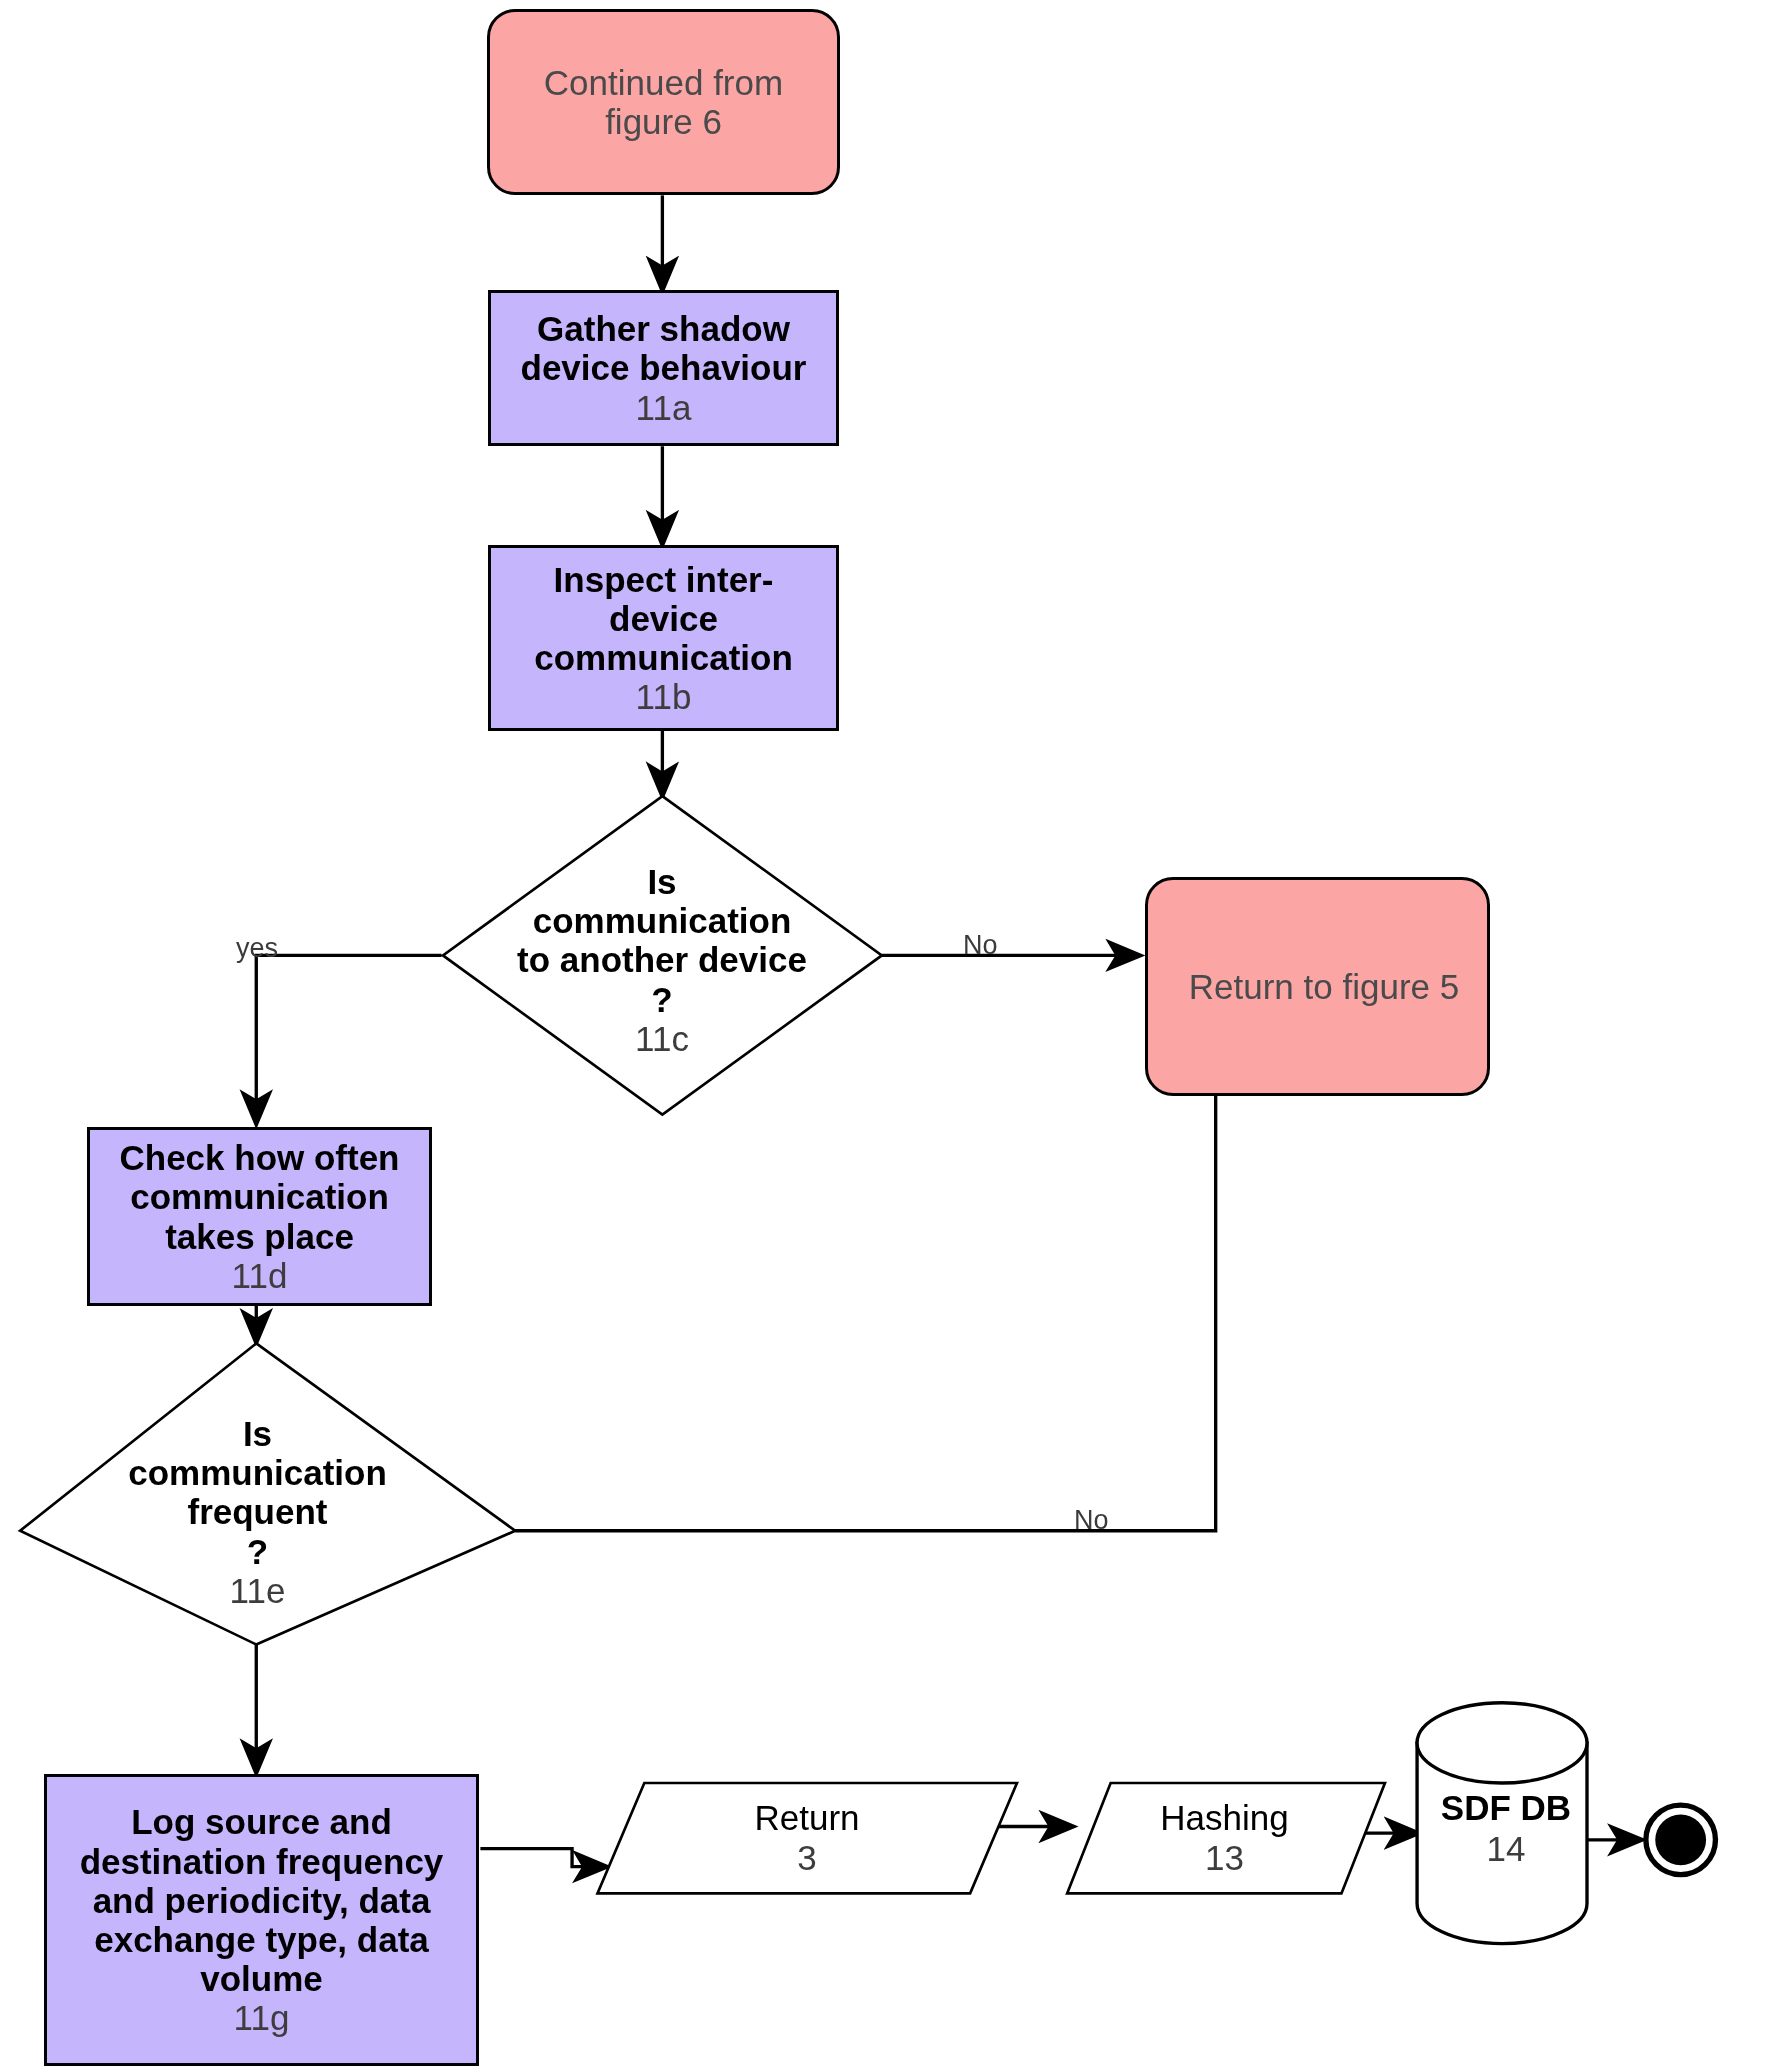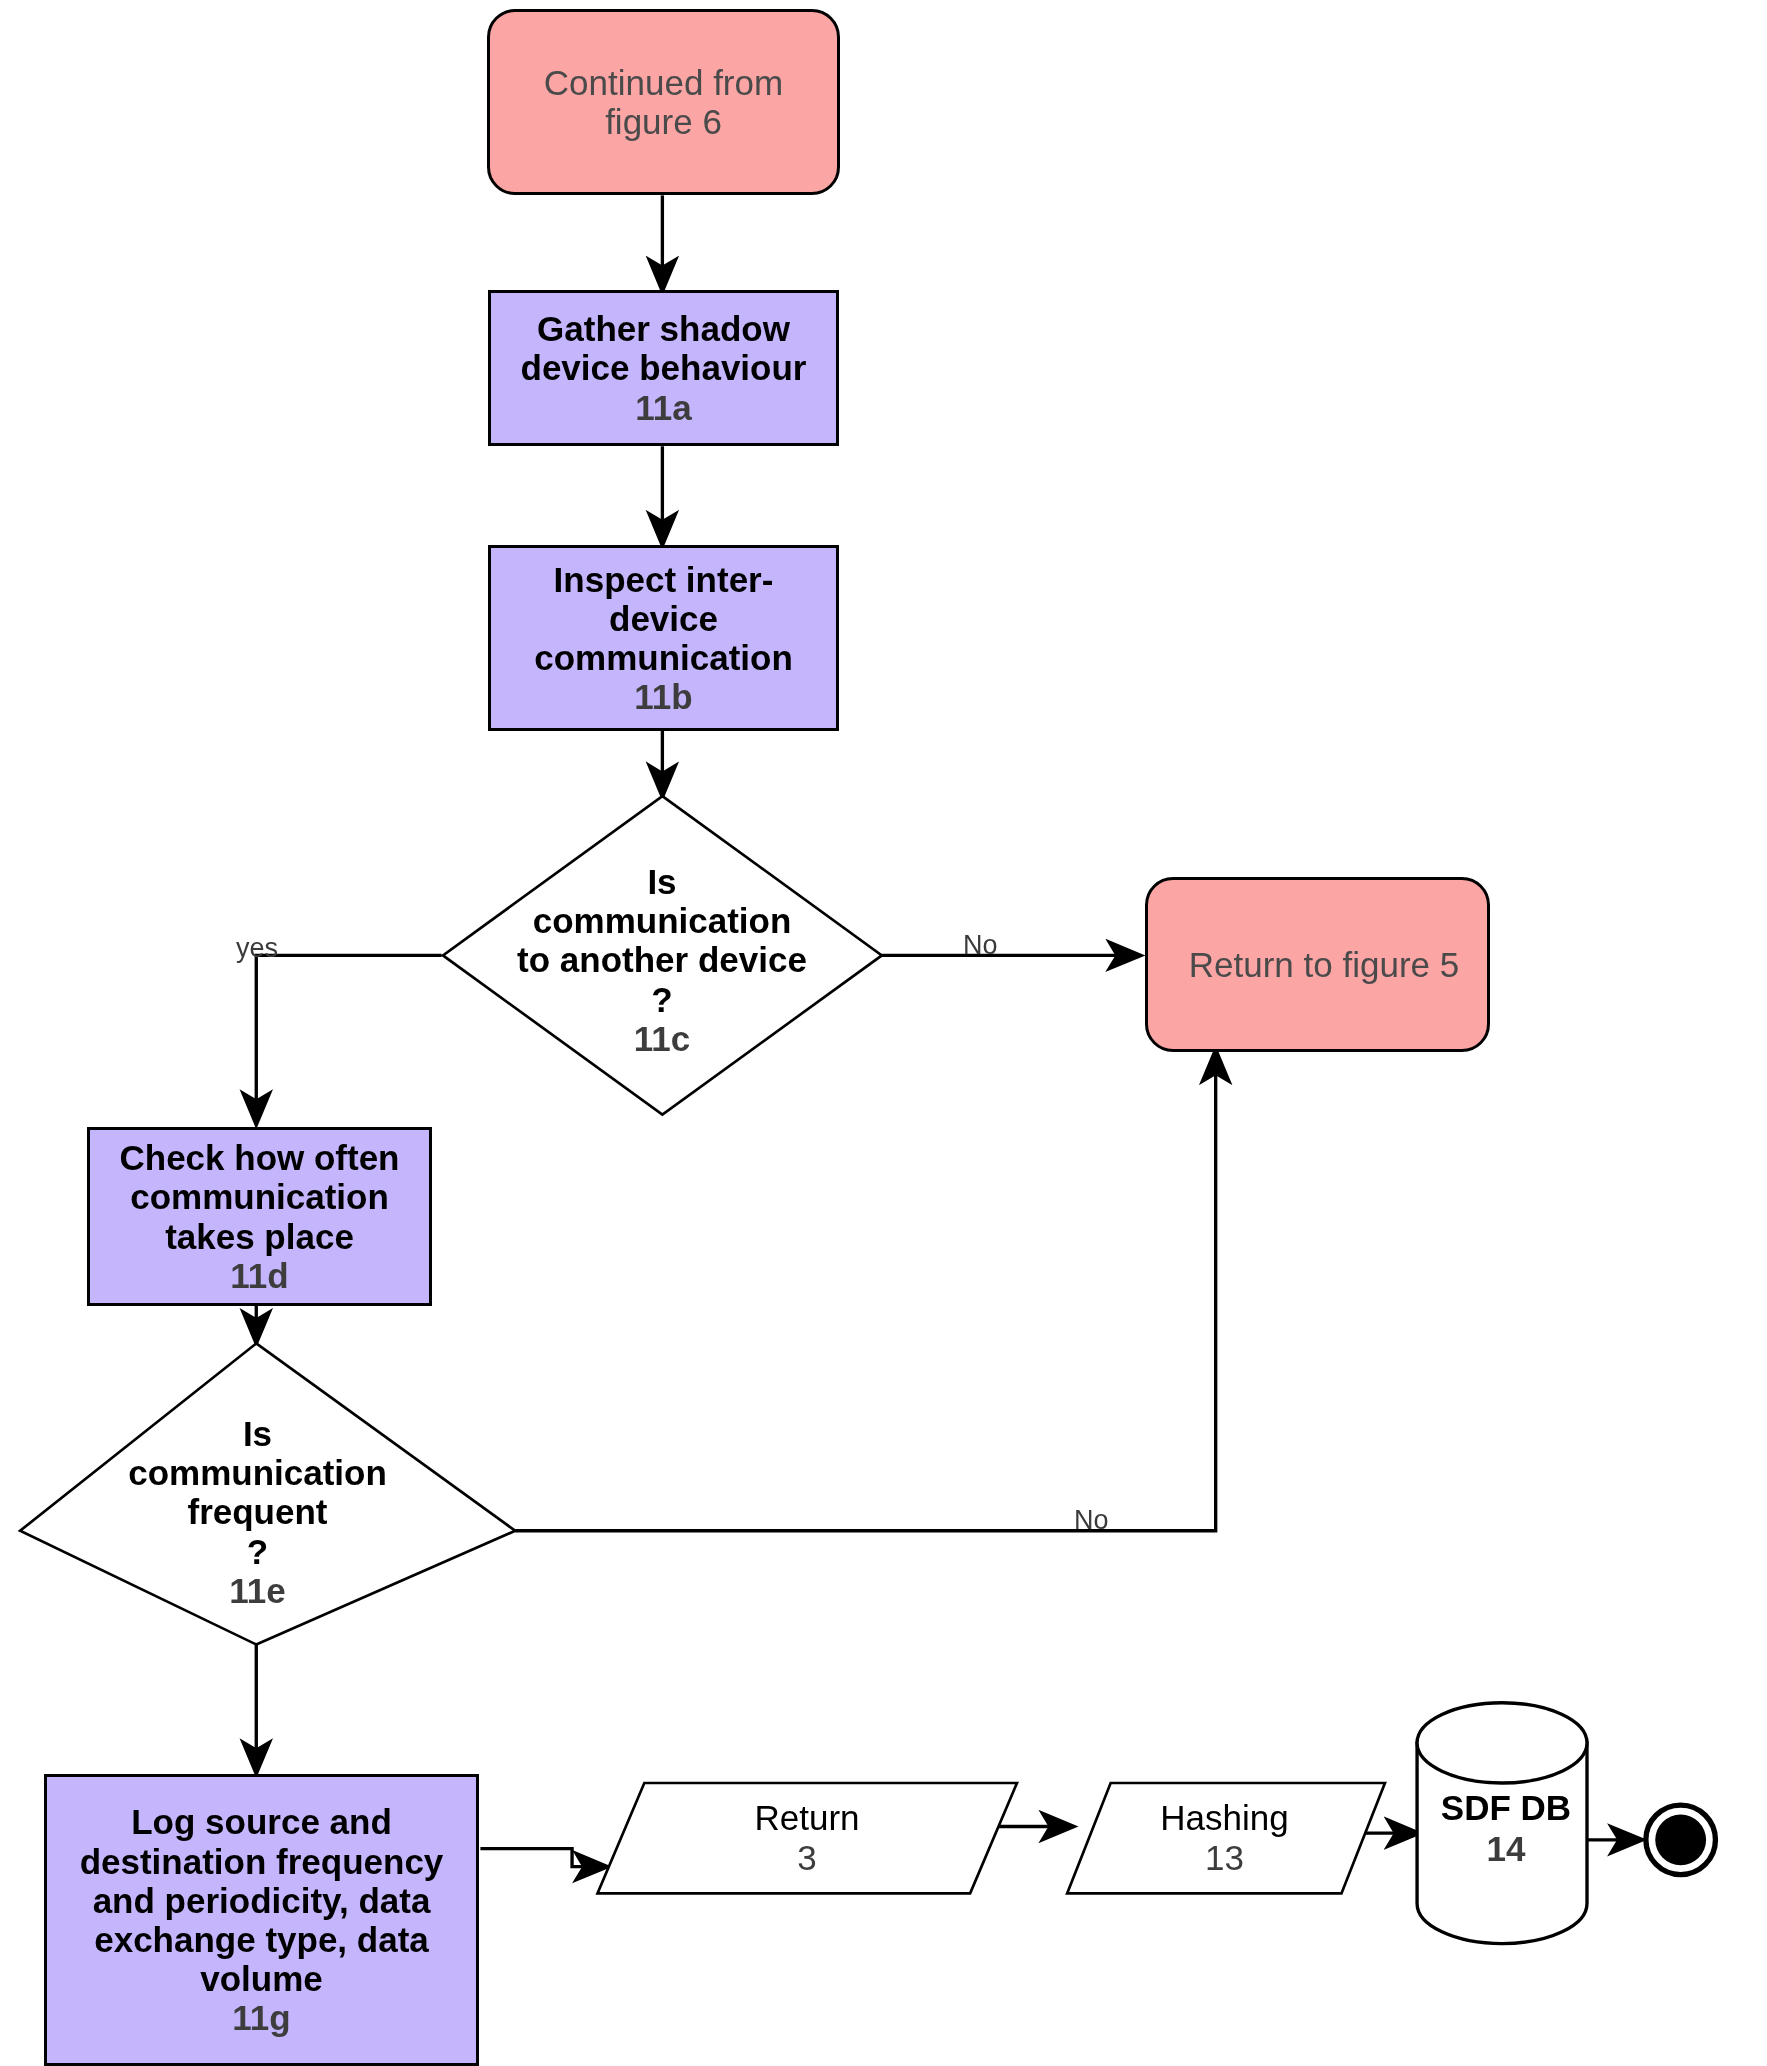--- a/index.html
+++ b/index.html
@@ -30,21 +30,21 @@
   .paraLabel .txt{color:#000;font-size:35px;font-weight:400;line-height:1.15;}
 
   
   .cylLabel{position:absolute;display:flex;align-items:center;justify-content:center;text-align:center;}
   .cylLabel .txt{color:#000;font-size:35px;font-weight:bold;line-height:1.15;padding-left:8px;}
 
   
   .edge-label{position:absolute;color:#3b3b3b;font-size:27px;font-weight:400;white-space:nowrap;}
 
   
-  .ref{color:#3d3d3d;font-weight:bold;}
+  .ref{color:#3d3d3d;font-weight:normal;}
 </style>
 </head>
 <body>
 
 <div id="stage">
 
   <svg id="wires" viewBox="0 0 2641 3088">
     <defs>
       <marker id="arrow" markerWidth="14" markerHeight="14" refX="10" refY="5" orient="auto" markerUnits="strokeWidth">
         <path d="M0,0 L12,5 L0,10 L3,5 z" fill="#000"></path>
@@ -113,21 +113,21 @@
 communication</span><br><span class="ref">11b</span></span>
   </div>
 
   <div class="diamond-label" style="left:468px;top:836px;width:388px;height:248px;">
     <span class="txt"><span>Is
 communication
 to another device
 ?</span><br><span class="ref">11c</span></span>
   </div>
 
-  <div class="node rounded" style="left:1145px;top:877px;width:345px;height:175px;padding-left:13px;">
+  <div class="node rounded" style="left:1145px;top:877px;width:345px;height:219px;padding-left:13px;">
     <span class="txt">Return to  figure 5</span>
   </div>
 
   <div class="node process" style="left:87px;top:1127px;width:345px;height:179px;">
     <span class="txt"><span>Check how often
 communication
 takes place</span><br><span class="ref">11d</span></span>
   </div>
 
   <div class="diamond-label" style="left:74px;top:1388px;width:367px;height:248px;">

